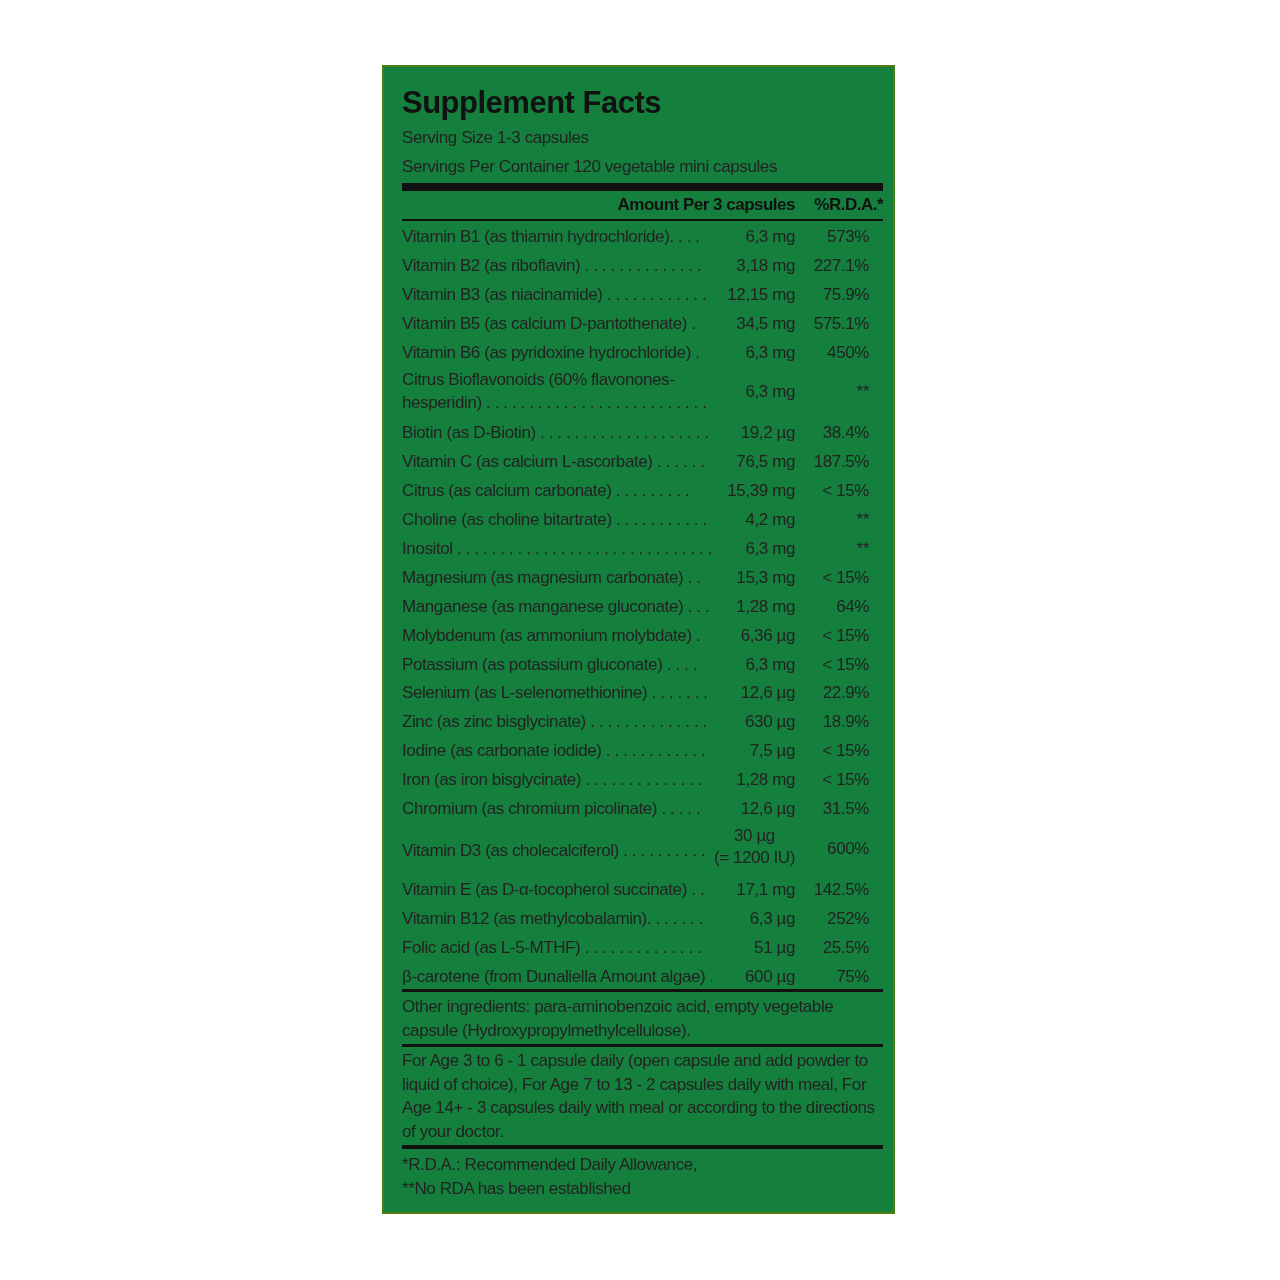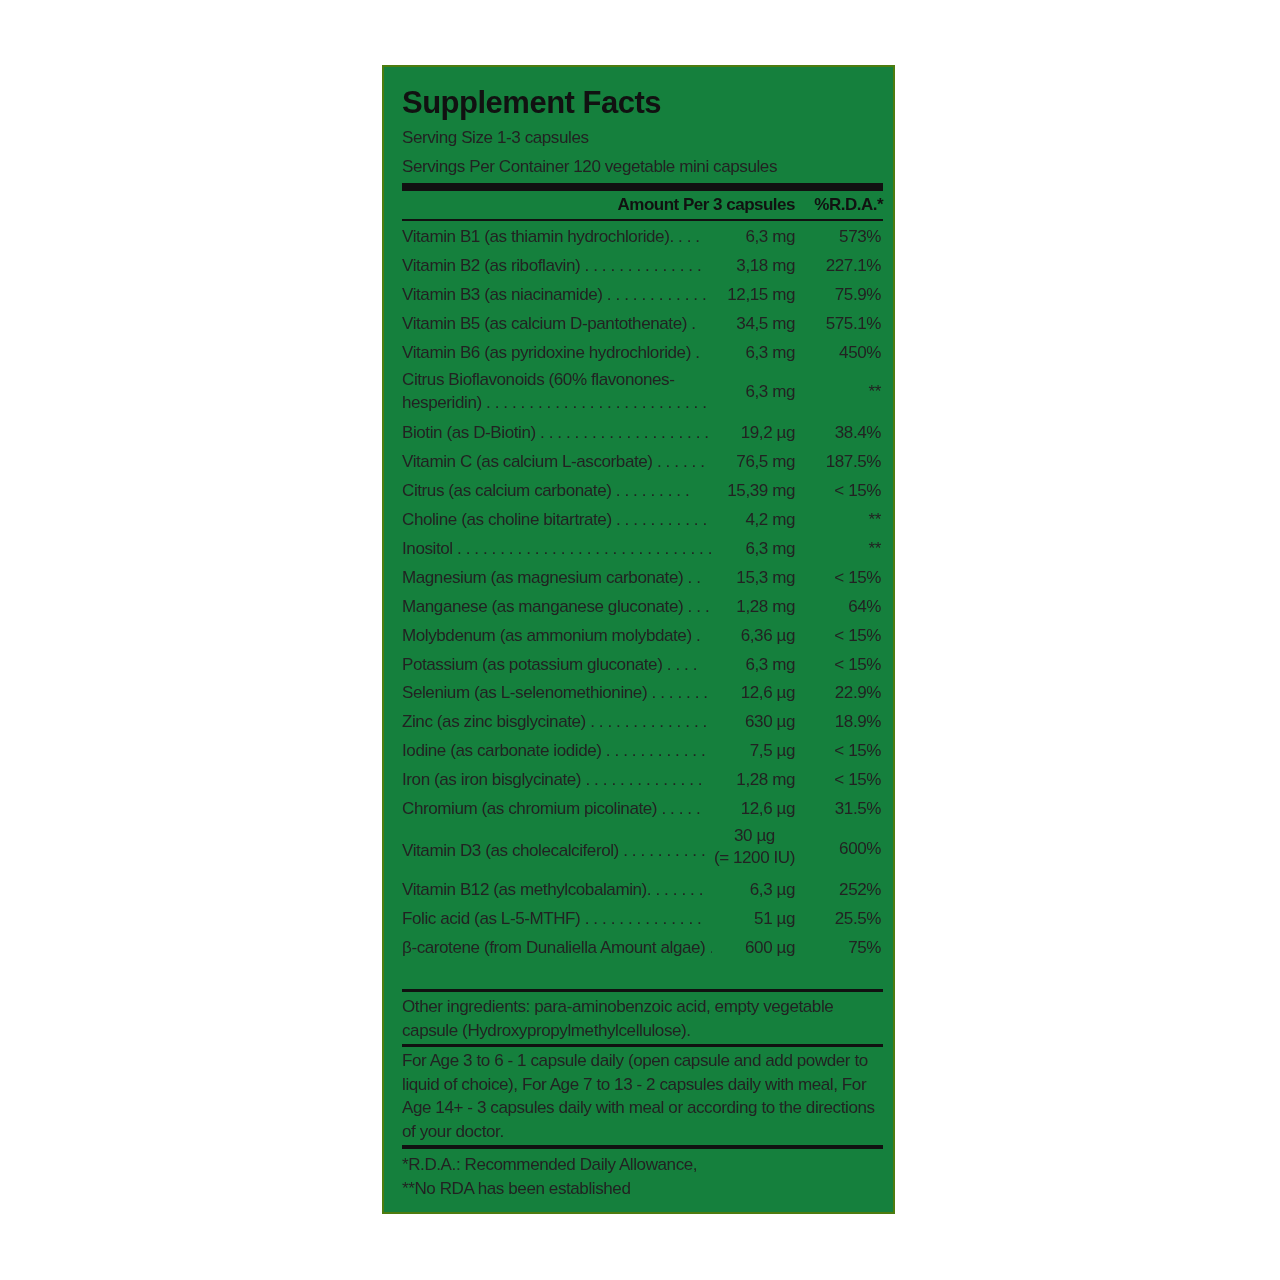--- a/index.html
+++ b/index.html
@@ -17,21 +17,21 @@
   .colhead .amt { position: absolute; right: 88px; }
   .colhead .rda { position: absolute; right: 0; }
   .rows { position: absolute; top: 157px; left: 0; width: 481px; }
   .row { position: relative; width: 481px; height: 28.9px; font-size: 17px; letter-spacing: -0.4px; color: #222; }
   .row.tall { height: 52px; }
   .row .name { position: absolute; left: 0; top: 3px; width: 310px; white-space: nowrap; overflow: hidden; }
   .row.tall .name { white-space: normal; top: 0; line-height: 23px; }
   .row .amount { position: absolute; right: 88px; top: 3px; text-align: center; white-space: nowrap; }
   .row.tall .amount { top: 14px; }
   .row.tall .amount.two { top: 0; line-height: 22px; }
-  .row .pct { position: absolute; right: 2px; top: 3px; text-align: right; }
+  .row .pct { position: absolute; right: 14px; top: 3px; text-align: right; }
   .row.tall .pct { top: 14px; }
   .para { position: absolute; left: 0; width: 481px; font-size: 17px; letter-spacing: -0.4px; line-height: 23.5px; color: #222; }
 </style>
 </head>
 <body>
 
 <div class="panel">
   <div class="inner">
     <div class="title">Supplement Facts</div>
     <div class="serving" style="top:61px">Serving Size 1-3 capsules</div>
@@ -147,20 +147,25 @@
         </div>
       <div class="row tall">
           <span class="name" style="top:14px">Vitamin D3 (as cholecalciferol) . . . . . . . . . .</span>
           <span class="amount two">
             <span style="display:block">30 µg</span>
             <span style="display:block">(= 1200 IU)</span>
           </span>
           <span class="pct">600%</span>
         </div>
       <div class="row">
+          <span class="name">Vitamin E (as D-α-tocopherol succinate) . .</span>
+          <span class="amount">17,1 mg</span>
+          <span class="pct">142.5%</span>
+        </div>
+      <div class="row">
           <span class="name">Vitamin B12 (as methylcobalamin). . . . . . .</span>
           <span class="amount">6,3 µg</span>
           <span class="pct">252%</span>
         </div>
       <div class="row">
           <span class="name">Folic acid (as L-5-MTHF) . . . . . . . . . . . . . .</span>
           <span class="amount">51 µg</span>
           <span class="pct">25.5%</span>
         </div>
       <div class="row">

